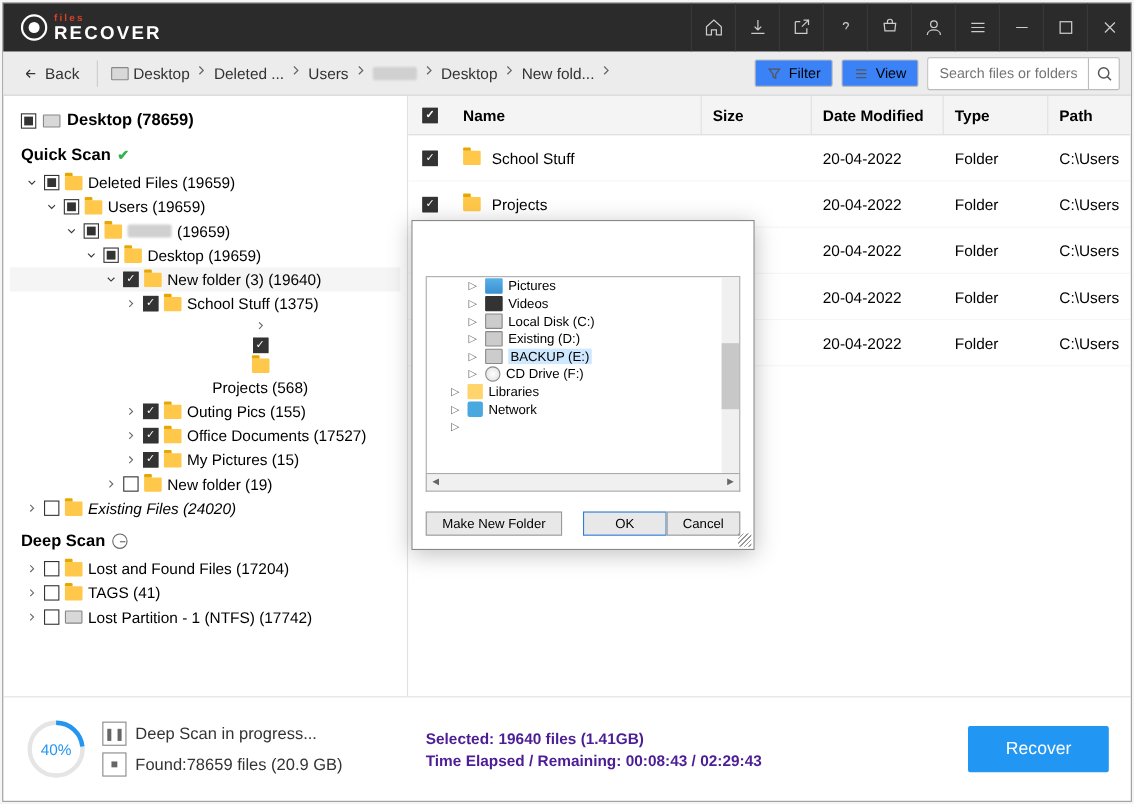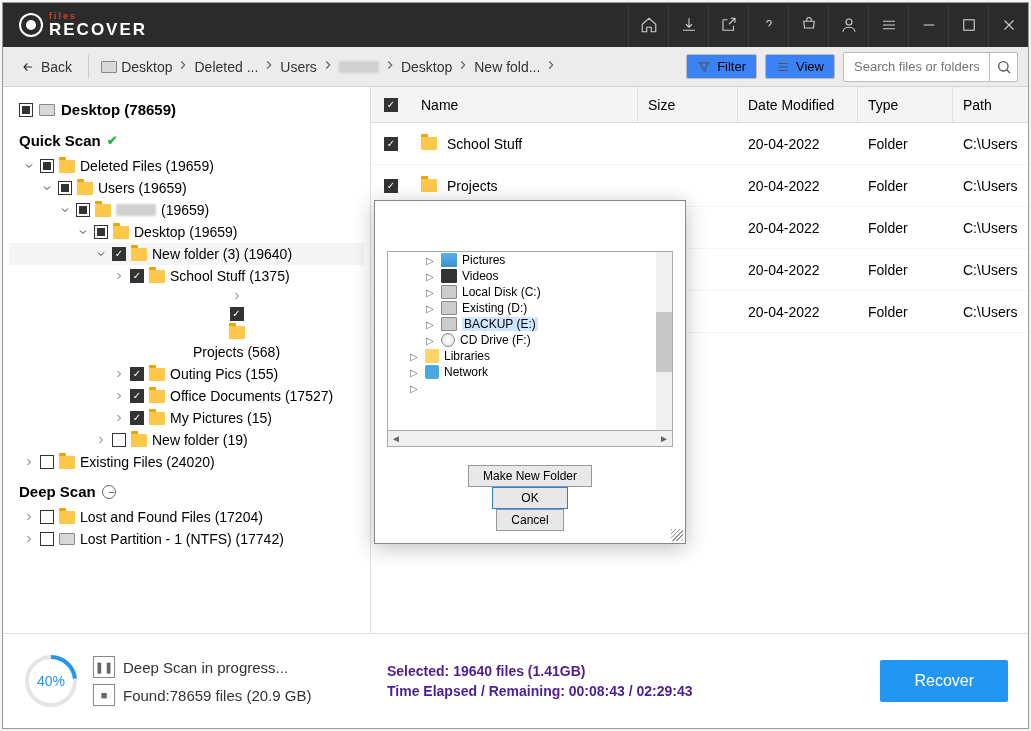--- a/index.html
+++ b/index.html
@@ -36,21 +36,21 @@
 .tree-item.selected{background:#f5f5f5;}
 .exp{width:12px;height:12px;display:flex;align-items:center;justify-content:center;}
 .cb{width:14px;height:14px;border:1.5px solid #333;display:inline-flex;align-items:center;justify-content:center;background:#fff;}
 .cb.checked{background:#333;}
 .cb.checked::after{content:"✓";color:#fff;font-size:10px;line-height:1;}
 .cb.partial::after{content:"";width:8px;height:8px;background:#333;}
 .folder-icon{width:16px;height:13px;background:#ffc84a;border-radius:1px;position:relative;}
 .folder-icon::before{content:"";position:absolute;top:-3px;left:0;width:7px;height:3px;background:#e6a800;border-radius:1px 1px 0 0;}
 .drive-icon{width:16px;height:12px;background:#d8d8d8;border:1px solid #888;border-radius:1px;}
 .main{flex:1;display:flex;flex-direction:column;overflow:hidden;}
-.grid-header{height:36px;background:#f4f4f4;border-bottom:1px solid #ddd;display:flex;align-items:center;font-weight:400;font-size:14px;}
+.grid-header{height:36px;background:#f4f4f4;border-bottom:1px solid #ddd;display:flex;align-items:center;font-weight:700;font-size:14px;}
 .gh-cb{width:40px;display:flex;justify-content:center;}
 .gh{padding:0 10px;border-right:1px solid #e0e0e0;height:100%;display:flex;align-items:center;}
 .gh.name{flex:1;min-width:200px;}
 .gh.size{width:100px;}
 .gh.date{width:120px;}
 .gh.type{width:95px;}
 .gh.path{width:75px;border-right:none;}
 .grid-body{flex:1;overflow:auto;}
 .row{height:42px;display:flex;align-items:center;font-size:14px;border-bottom:1px solid #f5f5f5;}
 .row .name{display:flex;align-items:center;gap:10px;}
@@ -69,21 +69,21 @@
 .dialog-close{margin-left:auto;width:24px;height:24px;display:flex;align-items:center;justify-content:center;cursor:pointer;}
 .dialog-body{padding:50px 12px 8px;}
 .dialog-tree{border:1px solid #aaa;height:180px;overflow:auto;position:relative;}
 .dialog-tree-item{display:flex;align-items:center;gap:5px;padding:1px 4px;font-size:12px;}
 .dialog-tree-item .exp2{width:10px;font-size:10px;color:#666;}
 .dialog-tree-item.sel .txt{background:#cde8ff;padding:0 2px;}
 .dialog-scroll-track{position:absolute;right:0;top:0;width:16px;height:100%;background:#f0f0f0;}
 .dialog-scroll-thumb{position:absolute;right:0;top:60px;width:16px;height:60px;background:#c8c8c8;}
 .dialog-hscroll{height:16px;border:1px solid #aaa;border-top:none;display:flex;align-items:center;background:#f0f0f0;}
 .dialog-hscroll .arrow{width:16px;text-align:center;font-size:10px;color:#666;}
-.dialog-buttons{display:flex;gap:0;padding:10px 12px 12px;align-items:center;flex-direction:column;}
+.dialog-buttons{display:flex;gap:0;padding:10px 12px 12px;align-items:center;}
 .dbtn{border:1px solid #999;background:#e8e8e8;padding:3px 14px;font-size:12px;cursor:pointer;}
 .dbtn.ok{border:1.5px solid #2c7dd6;padding:3px 28px;}
 .resizer{position:absolute;bottom:2px;right:2px;width:12px;height:12px;background:repeating-linear-gradient(135deg,#999 0 1px,transparent 1px 3px);}
 .small-icon{width:16px;height:14px;display:inline-block;}
 .pic-icon{background:linear-gradient(#5ab0e8,#3a90d0);border-radius:1px;}
 .vid-icon{background:#333;border-radius:1px;position:relative;}
 .disk-icon{background:#ccc;border:1px solid #888;border-radius:1px;}
 .cd-icon{width:14px;height:14px;border:1px solid #888;border-radius:50%;background:radial-gradient(#fff,#ddd);}
 .lib-icon{width:14px;height:14px;background:#ffd56b;border-radius:1px;}
 .net-icon{width:14px;height:14px;background:#4aa8e0;border-radius:2px;}
@@ -336,21 +336,21 @@
           <div class="tree-item" style="padding-left: 86px;">
             <span class="exp">
               <svg width="12" height="12" viewBox="0 0 24 24" fill="none" stroke="#666" stroke-width="2">
                 <path d="M9 6l6 6-6 6"></path>
               </svg>
             </span>
             <span class="cb"></span>
             <span class="folder-icon"></span>
             <span>New folder (19)</span>
           </div>
-          <div class="tree-item" style="padding-left: 14px;">
+          <div class="tree-item" style="padding-left: 14px; font-style: italic;">
             <span class="exp">
               <svg width="12" height="12" viewBox="0 0 24 24" fill="none" stroke="#666" stroke-width="2">
                 <path d="M9 6l6 6-6 6"></path>
               </svg>
             </span>
             <span class="cb"></span>
             <span class="folder-icon"></span>
             <span>Existing Files (24020)</span>
           </div>
         </div>
@@ -361,20 +361,30 @@
       <div id="deep-tree">
           <div class="tree-item" style="padding-left: 14px;">
             <span class="exp">
               <svg width="12" height="12" viewBox="0 0 24 24" fill="none" stroke="#666" stroke-width="2">
                 <path d="M9 6l6 6-6 6"></path>
               </svg>
             </span>
             <span class="cb"></span>
             <span class="folder-icon"></span>
             <span>Lost and Found Files (17204)</span>
+          </div>
+          <div class="tree-item" style="padding-left: 14px;">
+            <span class="exp">
+              <svg width="12" height="12" viewBox="0 0 24 24" fill="none" stroke="#666" stroke-width="2">
+                <path d="M9 6l6 6-6 6"></path>
+              </svg>
+            </span>
+            <span class="cb"></span>
+            <span class="folder-icon"></span>
+            <span>TAGS (41)</span>
           </div>
           <div class="tree-item" style="padding-left: 14px;">
             <span class="exp">
               <svg width="12" height="12" viewBox="0 0 24 24" fill="none" stroke="#666" stroke-width="2">
                 <path d="M9 6l6 6-6 6"></path>
               </svg>
             </span>
             <span class="cb"></span>
             <span class="drive-icon"></span>
             <span>Lost Partition - 1 (NTFS) (17742)</span>

